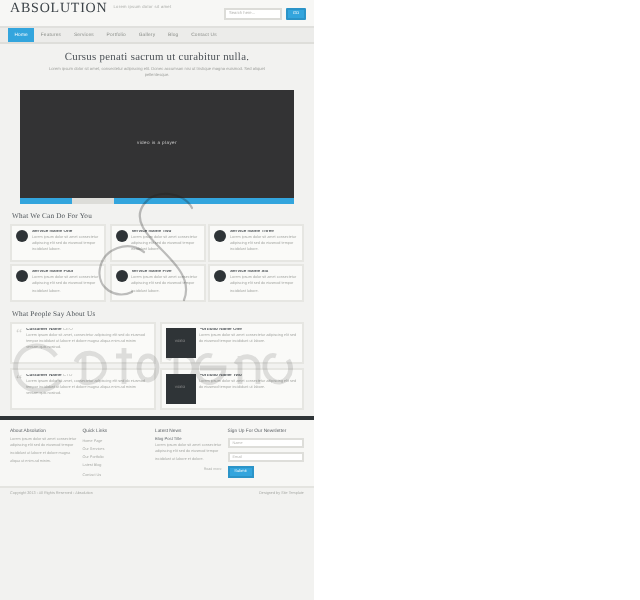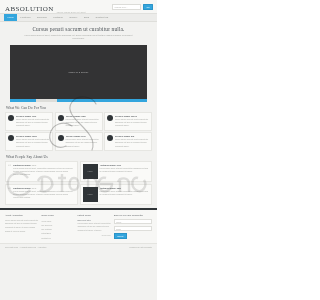--- a/index.html
+++ b/index.html
@@ -8,21 +8,21 @@
     background: #ffffff;
     font-family: "Liberation Sans", sans-serif;
     overflow: hidden;
   }
   .page { position: relative; width: 157px; height: 300px; background: #f2f2f0; }
 
   
   .header {
     height: 14px; background: #f7f7f5;
     border-bottom: 1px solid #e0e0dd;
-    display: flex; align-items: flex-end;
+    display: flex; align-items: flex-start;
     padding: 0 5px; position: relative;
   }
   .logo {
     font-family: "Liberation Serif", serif;
     font-size: 7px; letter-spacing: .4px;
     color: #3c4348; white-space: nowrap;
   }
   .logo-tag {
     font-size: 2.1px; color: #a8aaa6;
     margin-left: 3px; margin-top: 3px;

